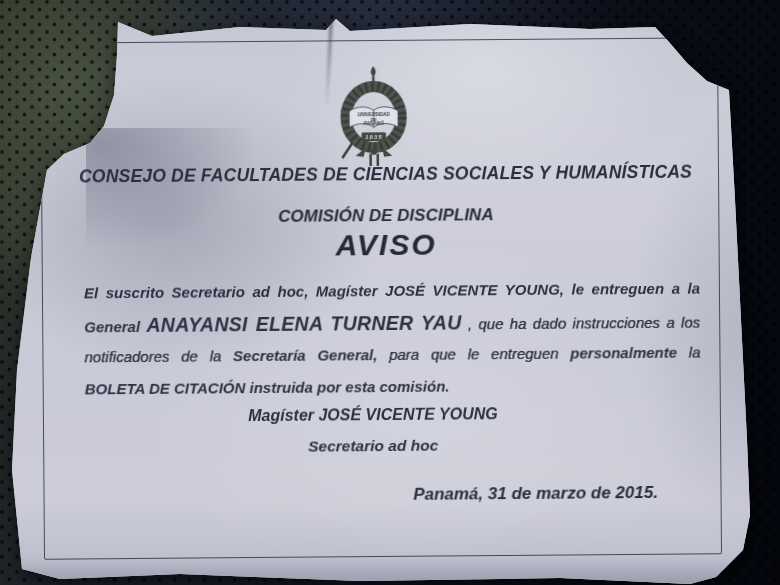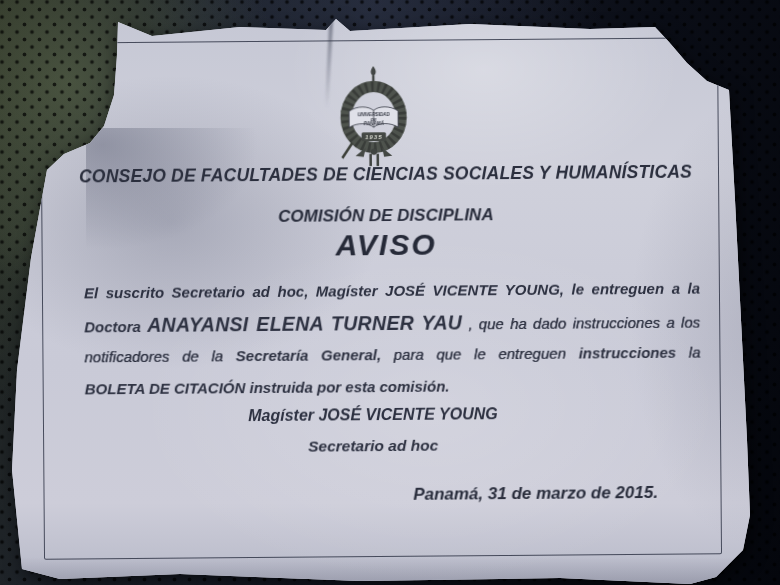--- a/index.html
+++ b/index.html
@@ -125,22 +125,22 @@
           <rect x="26" y="67" width="24" height="8.5" rx="1.5" fill="#3c403b"></rect>
           <text x="38" y="73.6" font-size="6" font-weight="bold" text-anchor="middle" fill="#d8dacf" letter-spacing="1">1935</text>
         </svg>
 
         <div class="h-council">CONSEJO DE FACULTADES DE CIENCIAS SOCIALES Y HUMANÍSTICAS</div>
         <div class="h-comm">COMISIÓN DE DISCIPLINA</div>
         <div class="h-title">AVISO</div>
 
         <div class="body-block">
           <div class="bl"><span class="bd">El suscrito Secretario ad hoc, Magíster</span> <span class="bd">JOSÉ VICENTE YOUNG,</span> <span class="bd">le entreguen a la</span></div>
-          <div class="bl"><span class="bd">Doctora</span> <span class="name-big">ANAYANSI ELENA TURNER YAU</span> <span class="rg">, que ha dado instrucciones a los</span></div>
-          <div class="bl"><span class="rg">notificadores de la</span> <span class="bd">Secretaría General,</span> <span class="rg">para que le entreguen</span> <span class="bd">instrucciones</span> <span class="rg">la</span></div>
+          <div class="bl"><span class="bd">General</span> <span class="name-big">ANAYANSI ELENA TURNER YAU</span> <span class="rg">, que ha dado instrucciones a los</span></div>
+          <div class="bl"><span class="rg">notificadores de la</span> <span class="bd">Secretaría General,</span> <span class="rg">para que le entreguen</span> <span class="bd">personalmente</span> <span class="rg">la</span></div>
           <div class="bl last"><span class="bd">BOLETA DE CITACIÓN</span> <span class="bd">instruida por esta comisión.</span></div>
         </div>
 
         <div class="sig-name">Magíster JOSÉ VICENTE YOUNG</div>
         <div class="sig-role">Secretario ad hoc</div>
         <div class="dateline">Panamá, 31 de marzo de 2015.</div>
 
       </div>
     </div>
   </div>

